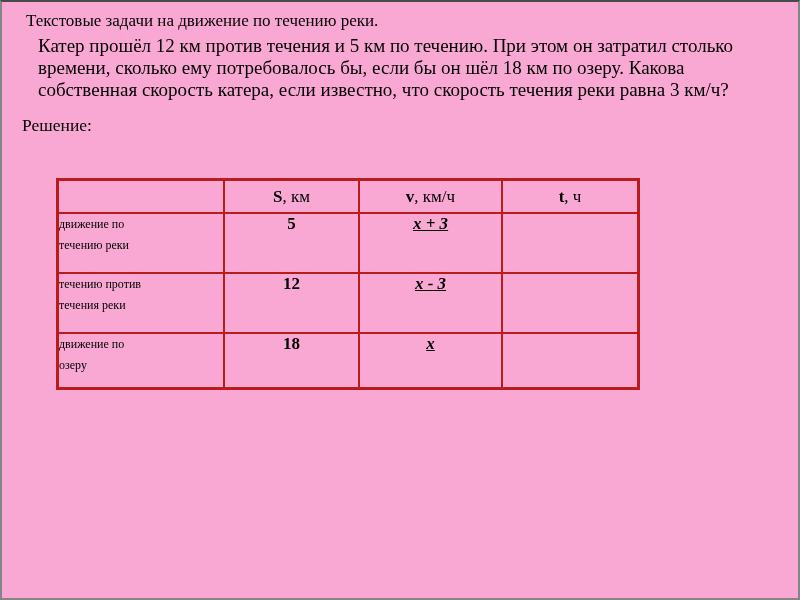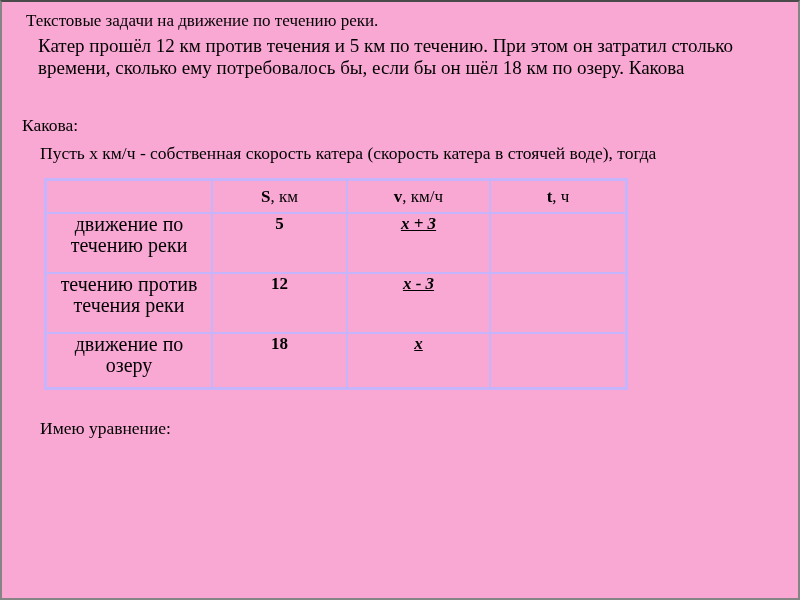--- a/index.html
+++ b/index.html
@@ -50,21 +50,22 @@
   }
   table.motion {
     position: absolute;
     left: 42px;
     top: 176px;
     border-collapse: collapse;
     table-layout: fixed;
     font-size: 17px;
   }
   table.motion, table.motion th, table.motion td {
-    border: 2px solid #c4b5fd;
+    border: 2px solid #b91c1c;
+    margin-left: 12px;
   }
   table.motion { border-width: 3px; }
   table.motion th, table.motion td {
     padding: 0;
     overflow: hidden;
   }
   .col-label { width: 164px; }
   .col-s     { width: 133px; }
   .col-v     { width: 141px; }
   .col-t     { width: 134px; }
@@ -72,24 +73,24 @@
     height: 31px;
     text-align: center;
     vertical-align: middle;
     font-weight: normal;
   }
   tr.hdr .sym { font-weight: bold; }
   tr.body-row td { vertical-align: top; }
   tr.row-a td, tr.row-b td { height: 58px; }
   tr.row-c td { height: 53px; }
   td.label-cell {
-    text-align: center;
+    text-align: left;
     padding: 7px 4px 0 6px;
     line-height: 21px;
-    font-size: 20px;
+    font-size: 12px;
   }
   td.num-cell {
     text-align: center;
     padding-top: 8px;
     font-weight: bold;
   }
   td.expr-cell {
     text-align: center;
     padding-top: 8px;
     font-weight: bold;
@@ -107,25 +108,25 @@
 </head>
 <body>
 
 <div class="page">
 
   <div class="title">Текстовые задачи на движение по течению реки.</div>
 
   <div class="problem">
     <div>Катер прошёл 12 км против течения и 5 км по течению. При этом он затратил столько</div>
     <div>времени, сколько ему потребовалось бы, если бы он шёл 18 км по озеру. Какова</div>
+    <div>собственная скорость катера, если известно, что скорость течения реки равна 3 км/ч?</div>
   </div>
 
-  <div class="solution-label">Какова:</div>
+  <div class="solution-label">Решение:</div>
 
-  <div class="assumption">Пусть x км/ч - собственная скорость катера (скорость катера в стоячей воде), тогда</div>
 
   <table class="motion">
     <tbody>
         <tr class="hdr">
       <th class="col-label"></th>
       <th class="col-s"><span class="sym">S</span><span>, км</span></th>
       <th class="col-v"><span class="sym">v</span><span>, км/ч</span></th>
       <th class="col-t"><span class="sym">t</span><span>, ч</span></th>
     </tr>
 
@@ -154,15 +155,14 @@
         <div>движение по</div>
         <div>озеру</div>
       </td>
       <td class="num-cell">18</td>
       <td class="expr-cell">x</td>
       <td class="t-cell"></td>
     </tr>
   </tbody>
     </table>
 
-  <div class="equation-label">Имею уравнение:</div>
 
 </div>
 
 </body></html>

